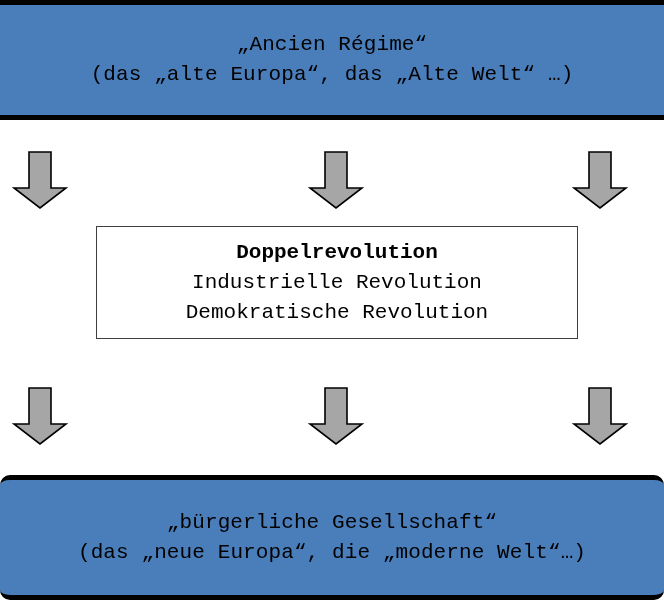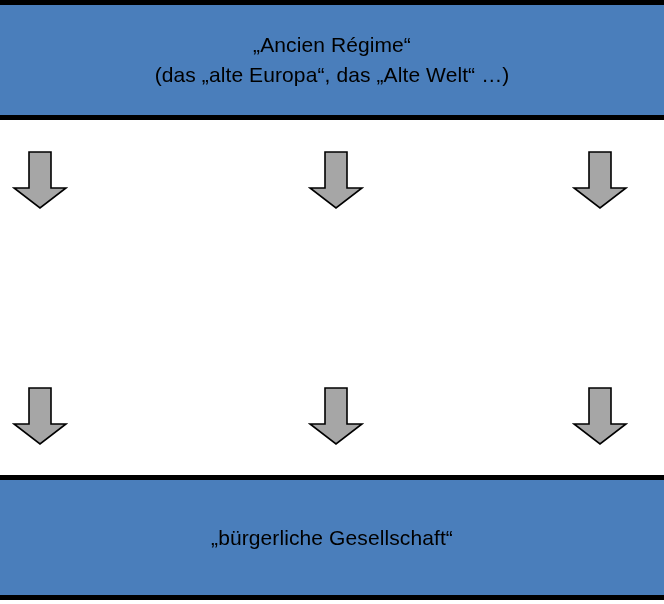--- a/index.html
+++ b/index.html
@@ -13,20 +13,21 @@
     font-family: "Liberation Sans", sans-serif;
     position: relative;
     overflow: hidden;
   }
 
   #diagram {
     position: relative;
     width: 636px;
     height: 604px;
     background: #ffffff;
+    font-family: Liberation Mono, monospace;
   }
 
   
   .band {
     position: absolute;
     left: 0;
     width: 664px;
     background: #4a7ebb;
     border-top: 5px solid #000000;
     border-bottom: 5px solid #000000;
@@ -37,20 +38,21 @@
     justify-content: center;
     color: #000000;
   }
   #band-top {
     top: 0px;
     height: 120px;
   }
   #band-bottom {
     top: 475px;
     height: 125px;
+    border-radius: 10px;
   }
   .band-line {
     font-size: 21px;
     line-height: 30px;
     white-space: nowrap;
     letter-spacing: 0.1px;
   }
 
   
   #center-box {
@@ -115,34 +117,40 @@
     <svg viewBox="0 0 56 60" xmlns="http://www.w3.org/2000/svg">
       <polygon points="17,2 39,2 39,38 54,38 28,58 2,38 17,38" fill="#a6a6a6" stroke="#000000" stroke-width="1.6" stroke-linejoin="miter"></polygon>
     </svg>
   </div>
   <div class="arrow row-top col-right">
     <svg viewBox="0 0 56 60" xmlns="http://www.w3.org/2000/svg">
       <polygon points="17,2 39,2 39,38 54,38 28,58 2,38 17,38" fill="#a6a6a6" stroke="#000000" stroke-width="1.6" stroke-linejoin="miter"></polygon>
     </svg>
   </div>
 
+  <div id="center-box">
+    <div class="cb-line bold">Doppelrevolution</div>
+    <div class="cb-line">Industrielle Revolution</div>
+    <div class="cb-line">Demokratische Revolution</div>
+  </div>
 
   <div class="arrow row-bot col-left">
     <svg viewBox="0 0 56 60" xmlns="http://www.w3.org/2000/svg">
       <polygon points="17,2 39,2 39,38 54,38 28,58 2,38 17,38" fill="#a6a6a6" stroke="#000000" stroke-width="1.6" stroke-linejoin="miter"></polygon>
     </svg>
   </div>
   <div class="arrow row-bot col-center">
     <svg viewBox="0 0 56 60" xmlns="http://www.w3.org/2000/svg">
       <polygon points="17,2 39,2 39,38 54,38 28,58 2,38 17,38" fill="#a6a6a6" stroke="#000000" stroke-width="1.6" stroke-linejoin="miter"></polygon>
     </svg>
   </div>
   <div class="arrow row-bot col-right">
     <svg viewBox="0 0 56 60" xmlns="http://www.w3.org/2000/svg">
       <polygon points="17,2 39,2 39,38 54,38 28,58 2,38 17,38" fill="#a6a6a6" stroke="#000000" stroke-width="1.6" stroke-linejoin="miter"></polygon>
     </svg>
   </div>
 
   <div id="band-bottom" class="band">
     <div class="band-line">„bürgerliche Gesellschaft“</div>
+    <div class="band-line">(das „neue Europa“, die „moderne Welt“…)</div>
   </div>
 
 </div>
 
 </body></html>

